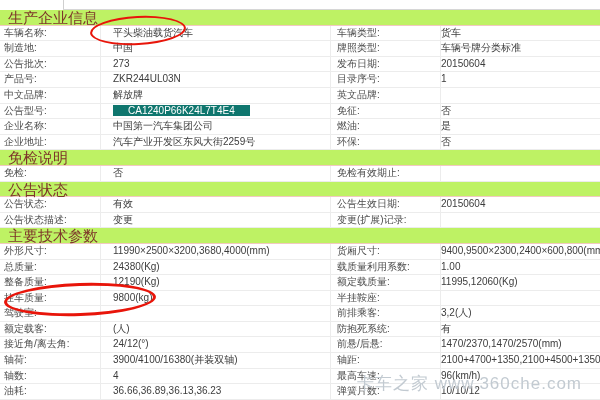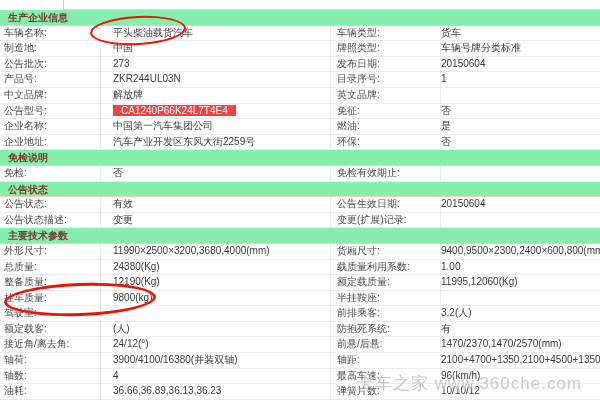--- a/index.html
+++ b/index.html
@@ -10,30 +10,30 @@
     color:#333;
   }
   
   .topstrip{position:relative;height:10px;background:#fff;}
   .topstrip .vline{position:absolute;left:63px;top:0;width:1px;height:9px;background:#cfcfcf;}
   .topstrip .hline{position:absolute;left:63px;right:0;top:9px;height:1px;background:#d6d6d6;}
 
   .spec-table{width:600px;}
   .sec{
     height:15.6px;box-sizing:border-box;line-height:15px;
-    background:#86efac;color:#7d362a;font-weight:bold;font-size:10px;
+    background:#bef264;color:#7d362a;font-weight:normal;font-size:15px;
     padding-left:8px;border-bottom:1px solid #f2c9c0;
   }
   .row{display:flex;height:15.6px;box-sizing:border-box;border-bottom:1px solid #ececec;background:#fff;}
   .cell{box-sizing:border-box;font-size:10px;line-height:14.6px;white-space:nowrap;overflow:hidden;}
   .cell.l1{width:100px;padding-left:4px;color:#4d4d4d;}
   .cell.v1{width:230px;padding-left:12px;border-left:1px solid #ececec;color:#3c3c3c;}
   .cell.l2{width:110px;padding-left:6px;border-left:1px solid #ececec;color:#4d4d4d;}
   .cell.v2{width:160px;border-left:1px solid #ececec;color:#3c3c3c;}
-  .sel{background:#ef4444;color:#fff;padding:0 8px;text-align:center;}
+  .sel{background:#0f766e;color:#fff;padding:0 15px;text-align:center;}
 
   
   .circle{position:absolute;border:2px solid #e8150a;border-radius:50%;pointer-events:none;}
   .circle.c1{left:90px;top:16px;width:92px;height:25px;transform:rotate(-3deg);}
   .circle.c2{left:4px;top:283px;width:146px;height:27px;transform:rotate(-2deg);border-width:3px;}
 
   
   .watermark{
     position:absolute;right:18px;top:372px;
     font-size:17px;font-weight:normal;letter-spacing:1px;

